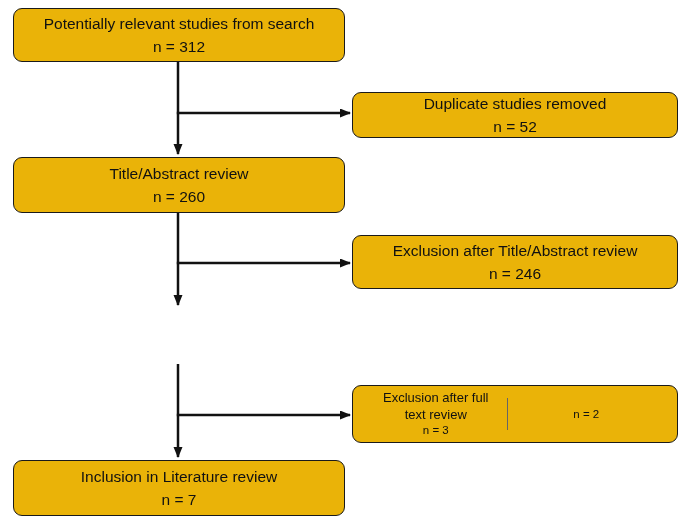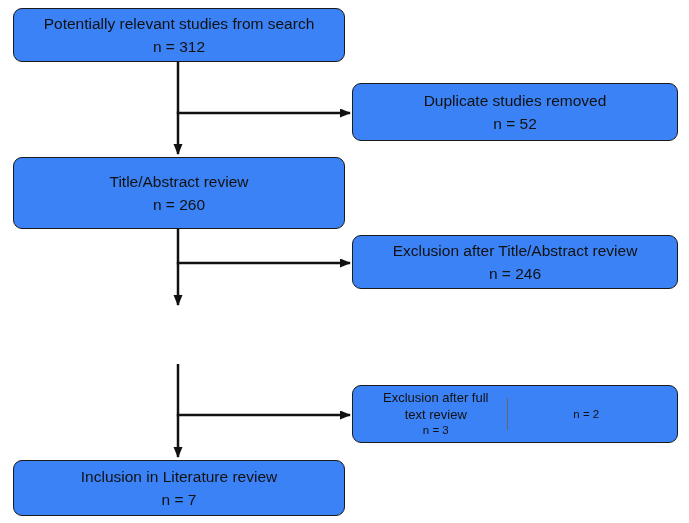--- a/index.html
+++ b/index.html
@@ -15,38 +15,38 @@
     background: #ffffff;
     overflow: hidden;
   }
   .arrows {
     position: absolute;
     left: 0; top: 0;
     width: 689px; height: 523px;
   }
   .box {
     position: absolute;
-    background: #3b82f6;
+    background: #eab308;
     border: 1.8px solid #1a1a1a;
     border-radius: 9px;
     display: flex;
     flex-direction: column;
     align-items: center;
     justify-content: center;
     text-align: center;
     font-size: 15.5px;
     line-height: 23px;
     color: #111111;
   }
   .box.left-col  { left: 13px;  width: 332px; }
   .box.right-col { left: 352px; width: 326px; }
 
   .box-search        { top: 8px;   height: 54px; }
-  .box-duplicates    { top: 83px;  height: 58px; }
-  .box-title-abs     { top: 157px; height: 72px; }
+  .box-duplicates    { top: 92px;  height: 46px; }
+  .box-title-abs     { top: 157px; height: 56px; }
   .box-excl-titleabs { top: 235px; height: 54px; }
   .box-fulltext      { top: 308px; height: 57px; }
   .box-excl-fulltext { top: 385px; height: 58px; padding: 12px; flex-direction: row; align-items: stretch; }
   .box-inclusion     { top: 460px; height: 56px; }
 
   .split-cell {
     display: flex;
     flex-direction: column;
     align-items: center;
     justify-content: center;

